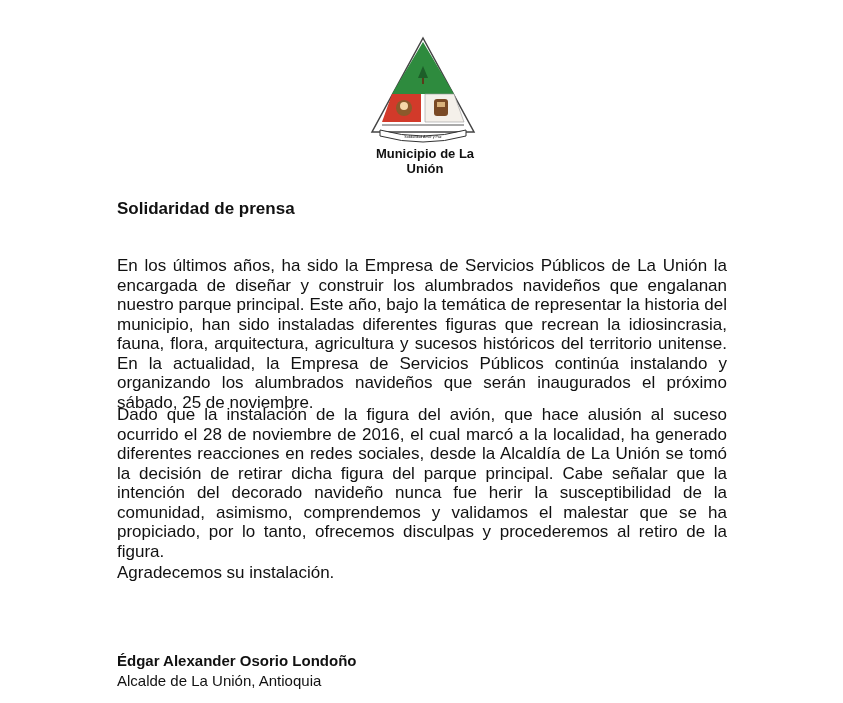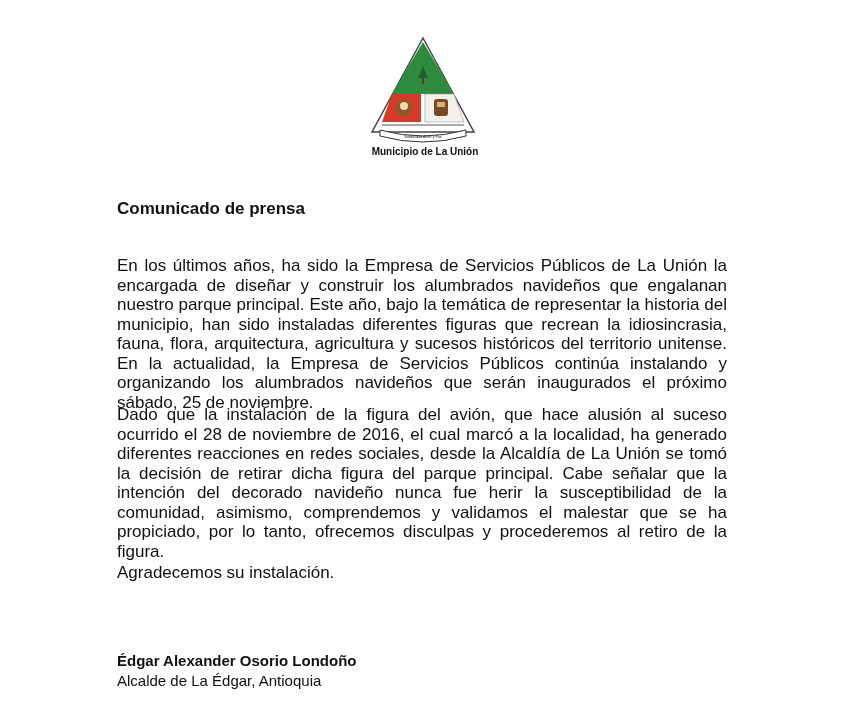--- a/index.html
+++ b/index.html
@@ -1,20 +1,20 @@
 <!DOCTYPE html>
 <html><head>
   <meta charset="utf-8">
   <style>
     html, body { margin: 0; padding: 0; background: #ffffff; }
     body { width: 843px; height: 703px; position: relative; overflow: hidden; color: #111; }
     .logo { position: absolute; left: 368px; top: 34px; width: 110px; height: 124px; }
     .logo svg { display: block; }
     .logo-caption { position: absolute; left: 360px; top: 146px; width: 130px; text-align: center;
-      font-family: "Liberation Sans", sans-serif; font-weight: bold; font-size: 10px; color: #111; }
+      font-family: "Liberation Sans", sans-serif; font-weight: bold; font-size: 13px; color: #111; }
     .title { position: absolute; left: 117px; top: 199px; font-family: "Liberation Sans", sans-serif;
       font-weight: bold; font-size: 17px; color: #111; margin: 0; }
     .para { position: absolute; left: 117px; width: 610px; font-family: "Liberation Sans", sans-serif;
       font-size: 17px; line-height: 19.5px; text-align: justify; color: #111; margin: 0; }
     .p1 { top: 256px; }
     .p2 { top: 405px; }
     .p3 { top: 563px; }
     .sig-name { position: absolute; left: 117px; top: 652px; font-family: "Liberation Sans", sans-serif;
       font-weight: bold; font-size: 15px; color: #111; }
     .sig-role { position: absolute; left: 117px; top: 672px; font-family: "Liberation Sans", sans-serif;
@@ -44,20 +44,20 @@
     <rect x="69" y="68" width="8" height="5" fill="#d9b27c"></rect>
 
     <line x1="14" y1="91" x2="96" y2="91" stroke="#555" stroke-width="1"></line>
 
     <path d="M12,96 Q55,108 98,96 L98,102 Q55,114 12,102 Z" fill="#ffffff" stroke="#333" stroke-width="1"></path>
     <text x="55" y="104" font-size="3.6" text-anchor="middle" font-family="Liberation Sans, sans-serif" fill="#111">Solidaridad Amor y Paz</text>
   </svg>
 </div>
 <div class="logo-caption">Municipio de La Unión</div>
 
-<h1 class="title">Comunicado de prensa</h1>
+<h1 class="title">Solidaridad de prensa</h1>
 
 <p class="para p1">En los últimos años, ha sido la Empresa de Servicios Públicos de La Unión la encargada de diseñar y construir los alumbrados navideños que engalanan nuestro parque principal. Este año, bajo la temática de representar la historia del municipio, han sido instaladas diferentes figuras que recrean la idiosincrasia, fauna, flora, arquitectura, agricultura y sucesos históricos del territorio unitense. En la actualidad, la Empresa de Servicios Públicos continúa instalando y organizando los alumbrados navideños que serán inaugurados el próximo sábado, 25 de noviembre.</p>
 <p class="para p2">Dado que la instalación de la figura del avión, que hace alusión al suceso ocurrido el 28 de noviembre de 2016, el cual marcó a la localidad, ha generado diferentes reacciones en redes sociales, desde la Alcaldía de La Unión se tomó la decisión de retirar dicha figura del parque principal. Cabe señalar que la intención del decorado navideño nunca fue herir la susceptibilidad de la comunidad, asimismo, comprendemos y validamos el malestar que se ha propiciado, por lo tanto, ofrecemos disculpas y procederemos al retiro de la figura.</p>
 <p class="para p3">Agradecemos su instalación.</p>
 
 <div class="sig-name">Édgar Alexander Osorio Londoño</div>
-<div class="sig-role">Alcalde de La Édgar, Antioquia</div>
+<div class="sig-role">Alcalde de La Unión, Antioquia</div>
 
 </body></html>

